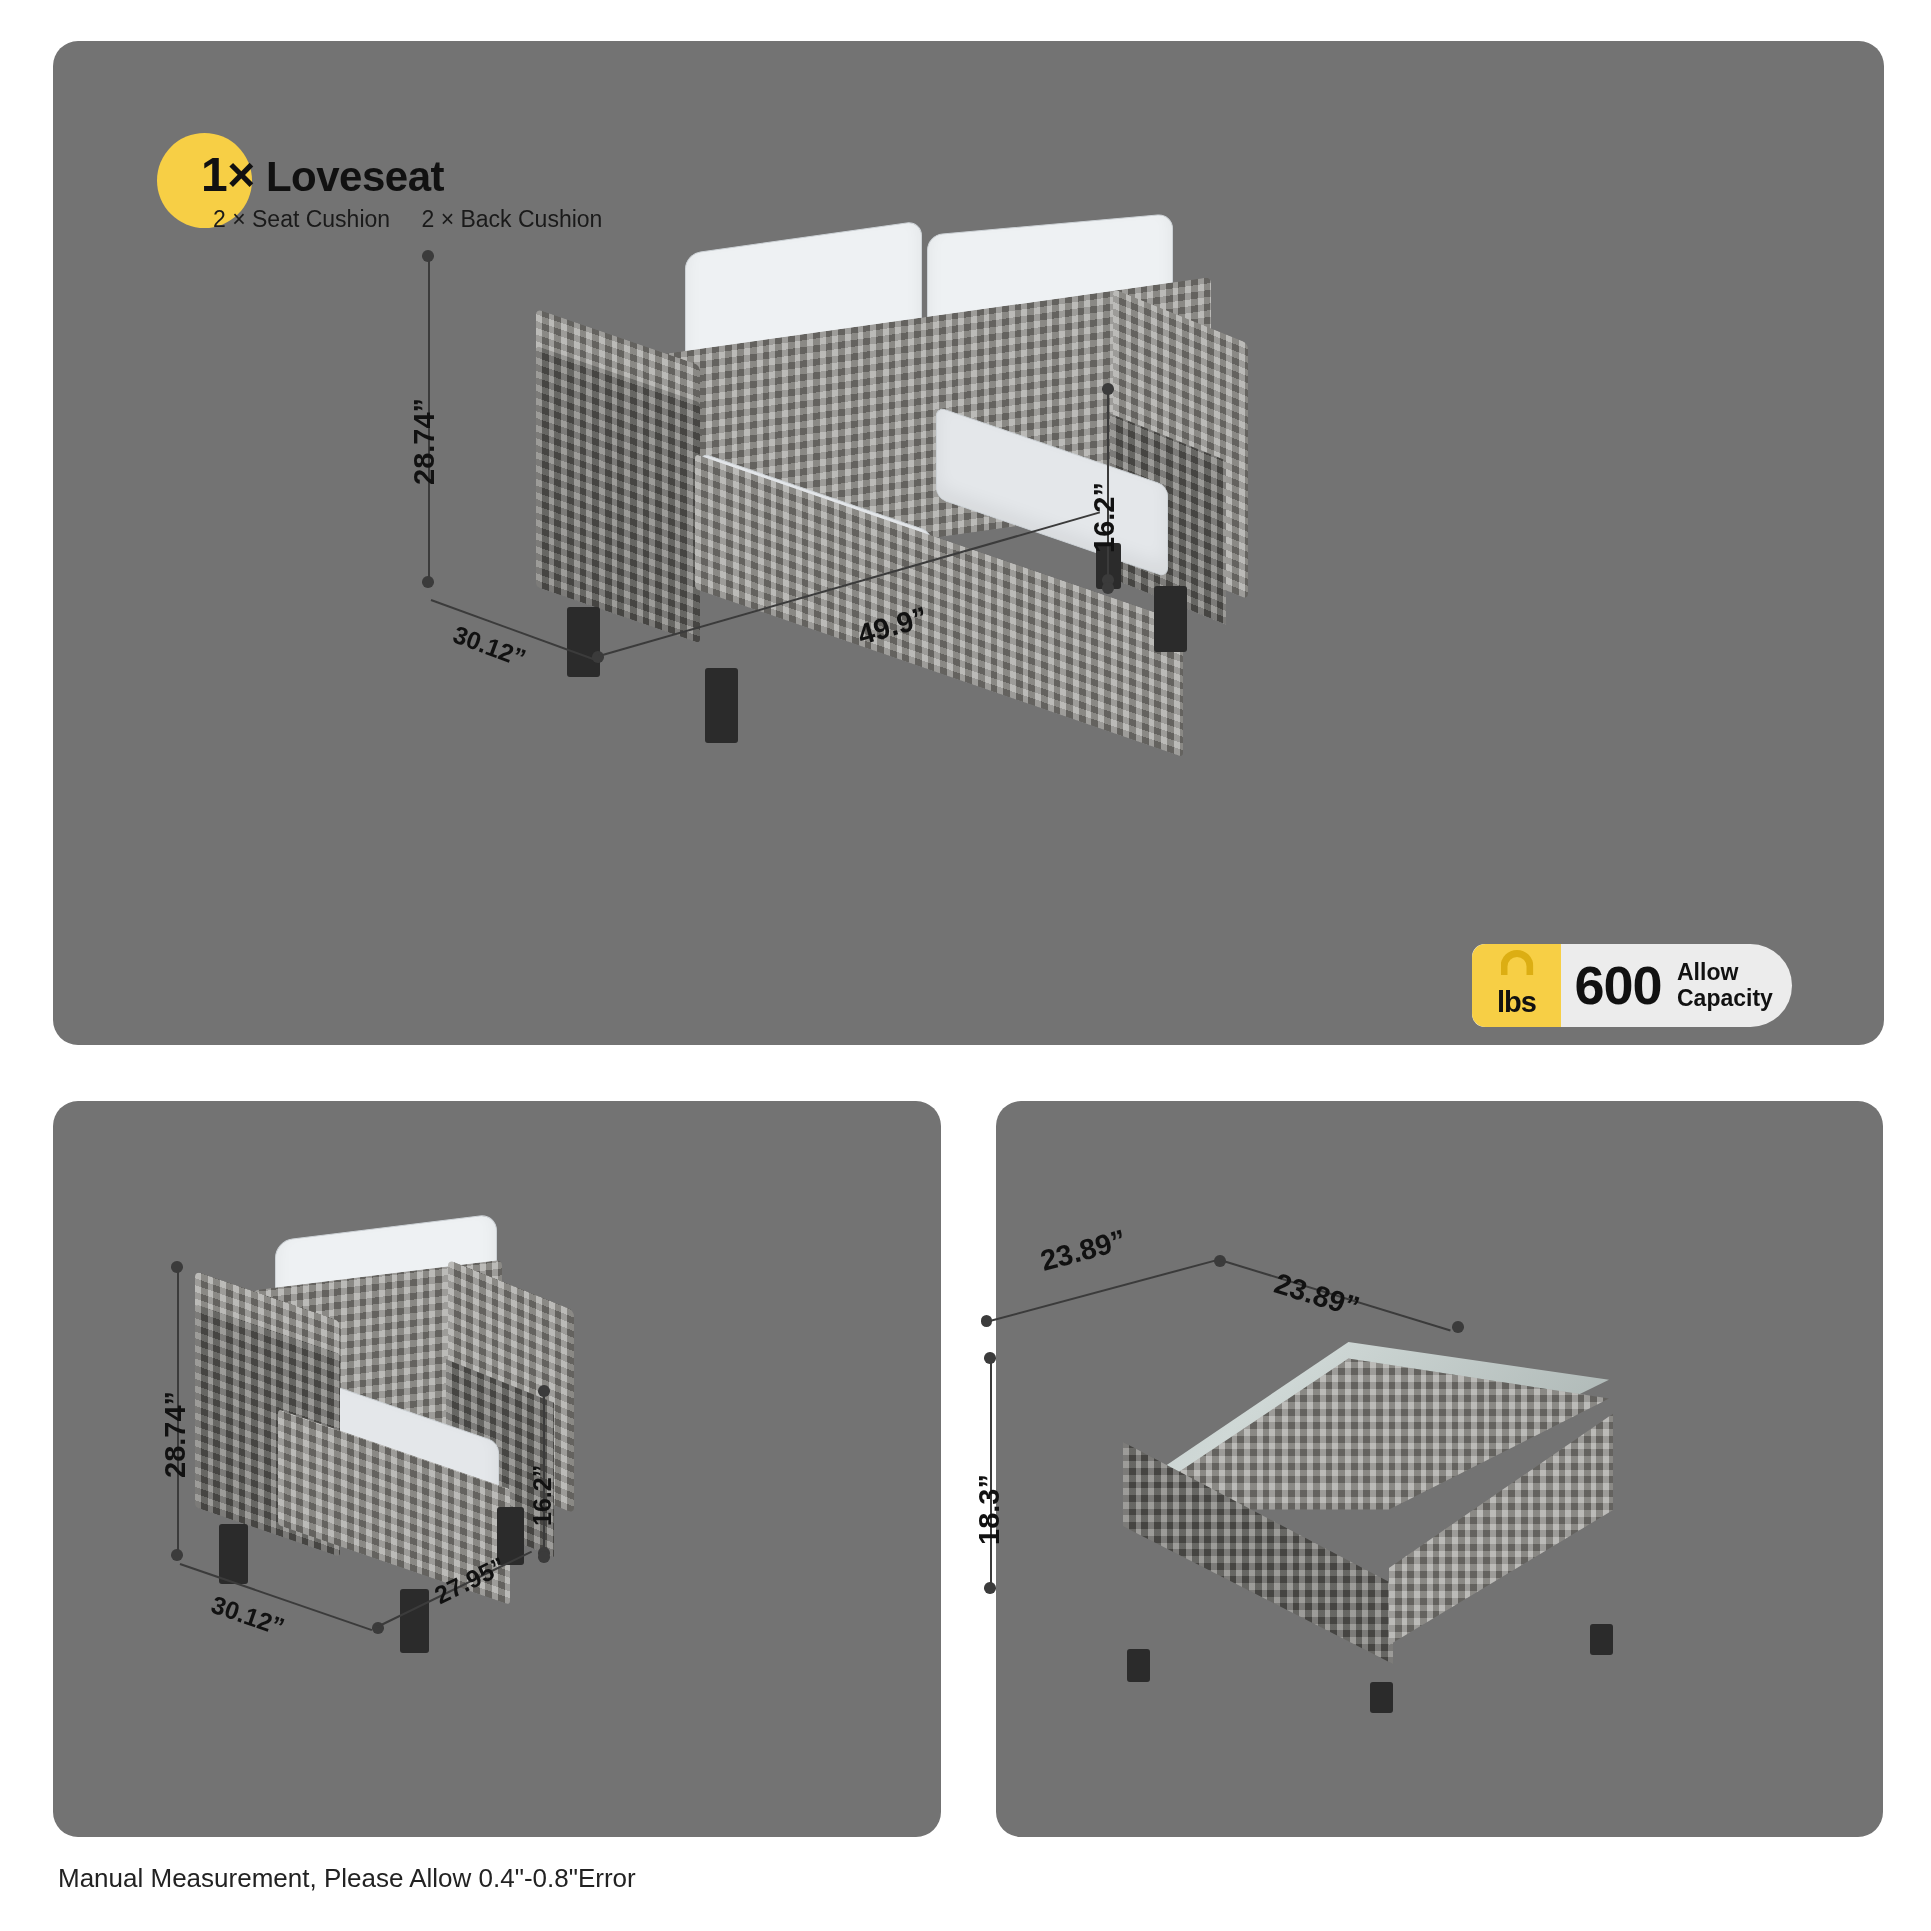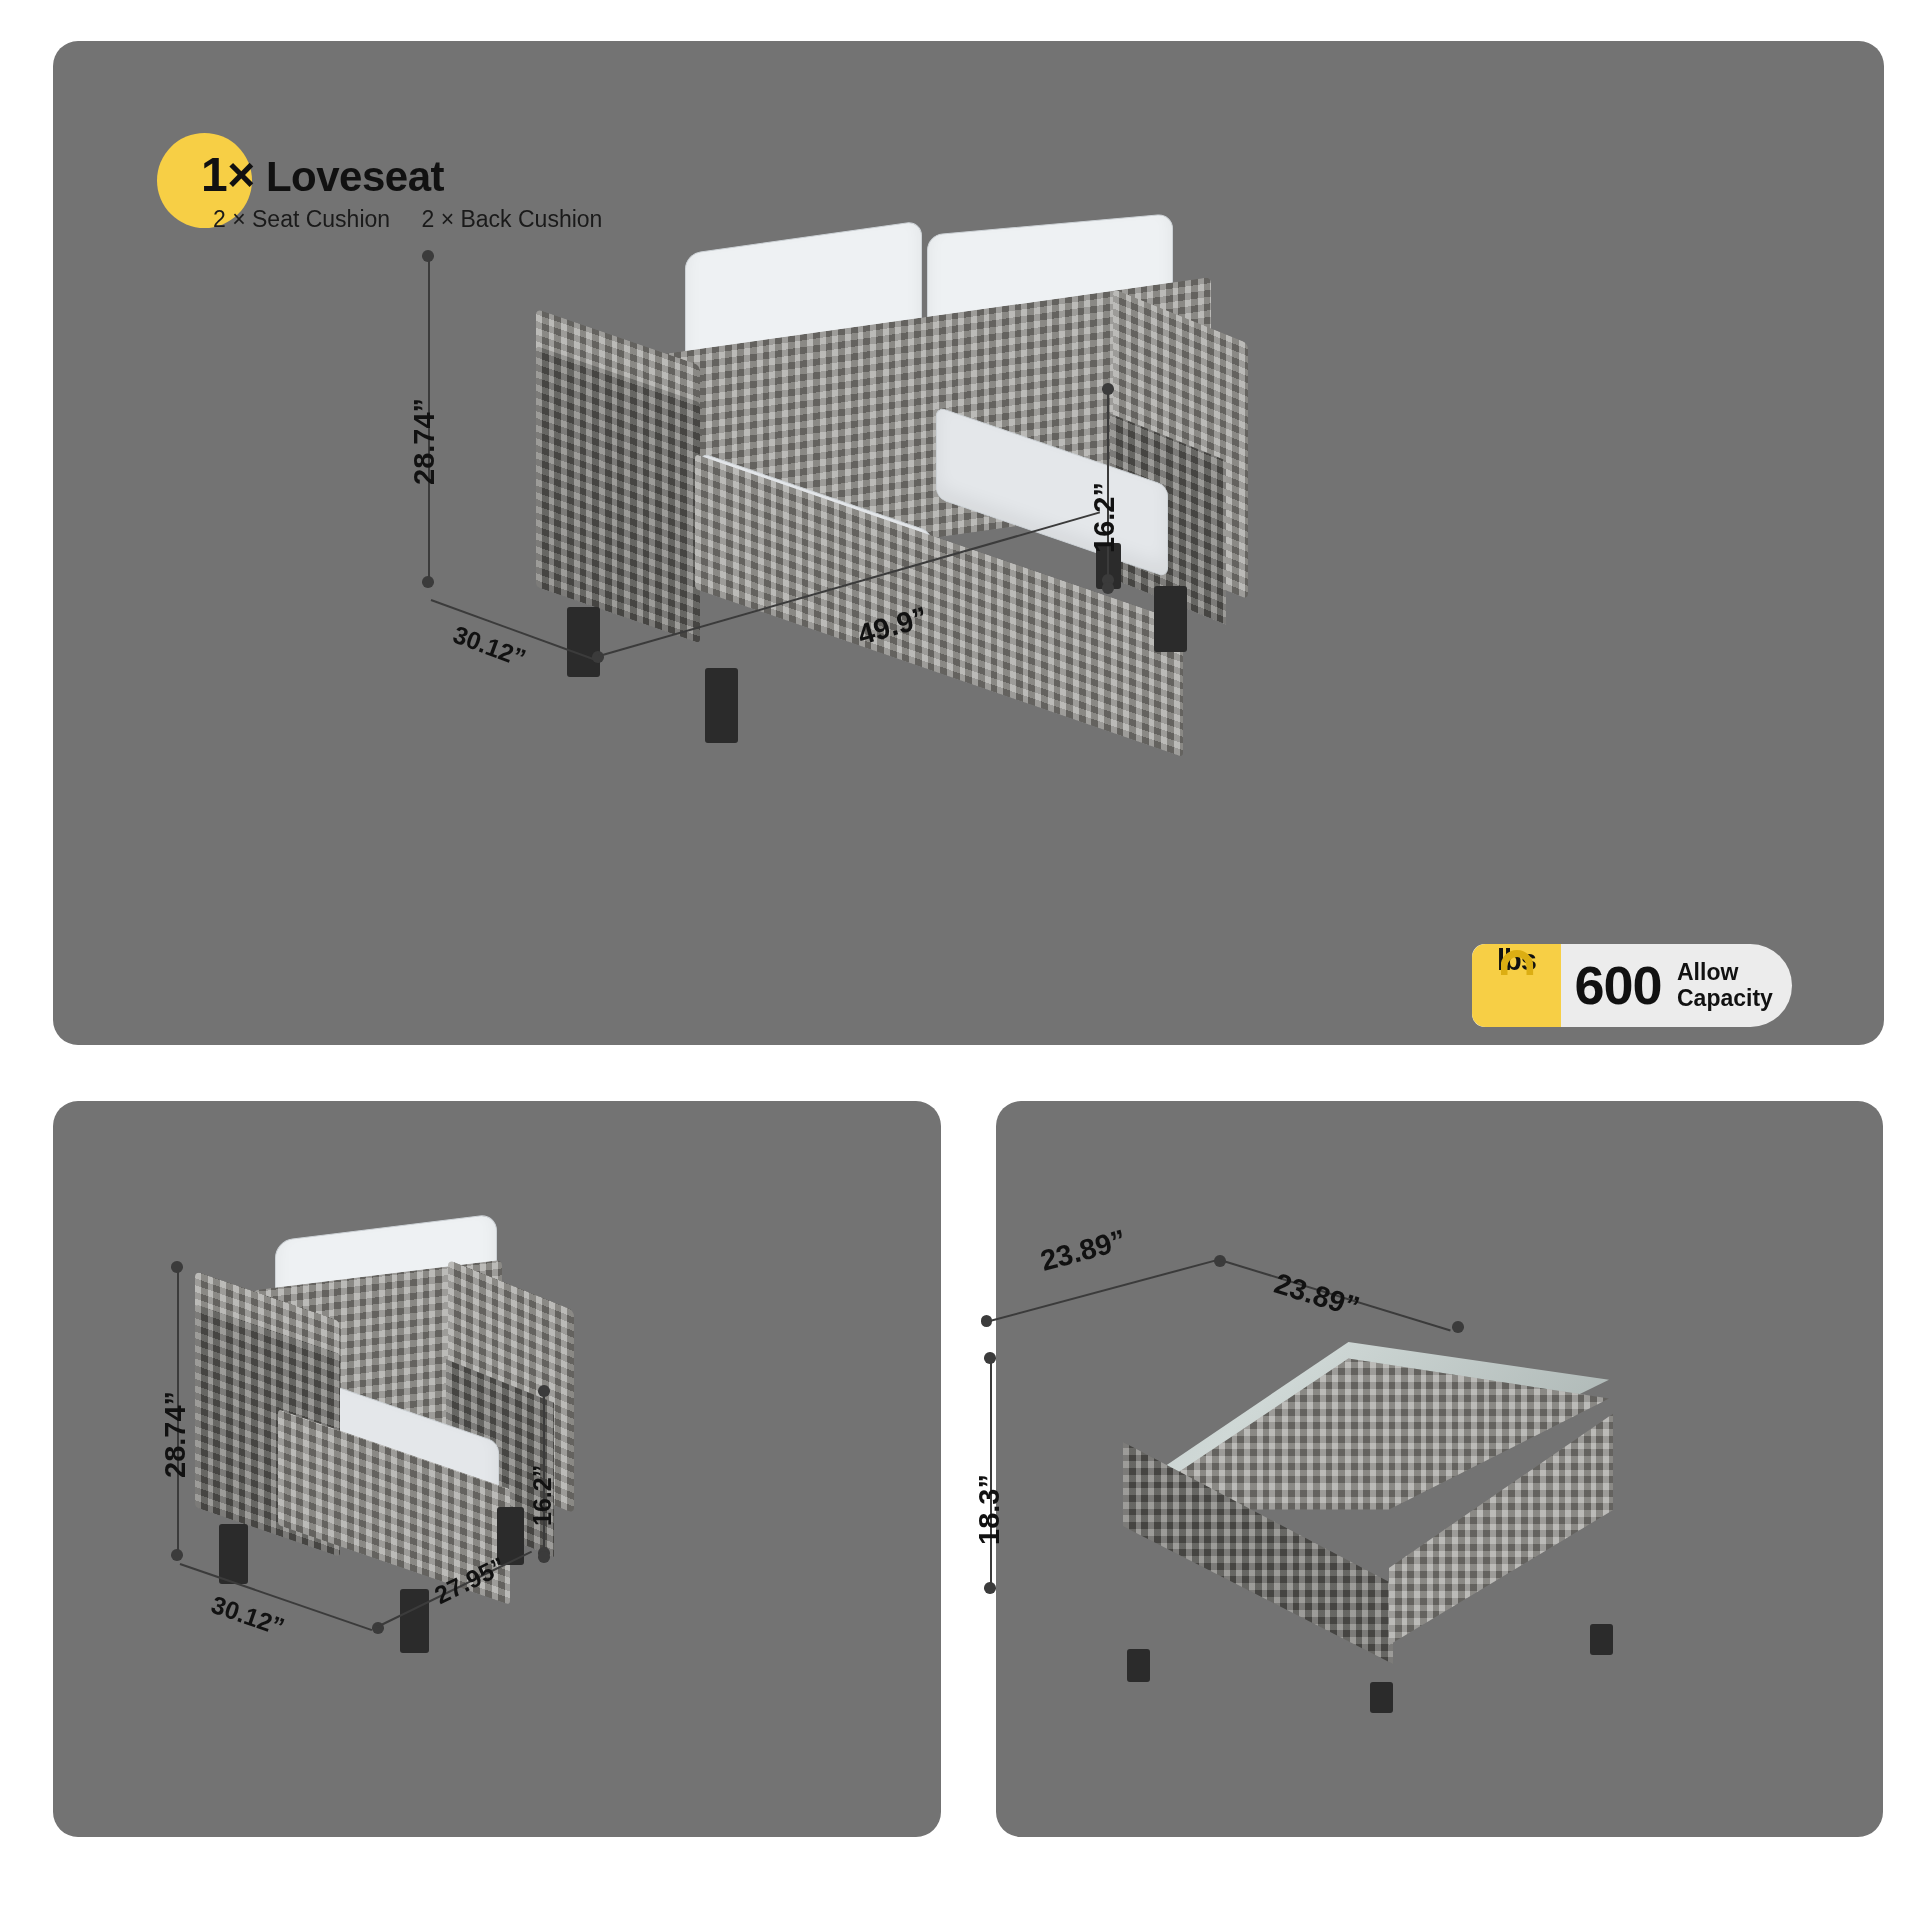--- a/index.html
+++ b/index.html
@@ -63,21 +63,21 @@
     border-radius:13.5px 44px 44px 13.5px;
     display:flex;
     align-items:center;
     padding-right:19.3px;
   }
   .weight-icon {
     position:relative;
     width:89px; height:83px;
     background:#f7cf45;
     border-radius:13.5px 0 0 13.5px;
-    display:flex; align-items:flex-start; justify-content:center;
+    display:flex; align-items:flex-end; justify-content:center;
   }
   .weight-icon .handle {
     position:absolute;
     top:5.8px; left:50%;
     transform:translateX(-50%);
     width:33px; height:25px;
     border:7.7px solid #dcae13;
     border-bottom:none;
     border-radius:17.4px 17.4px 0 0;
   }
@@ -310,14 +310,15 @@
     <div class="dim-line dim-h" style="left:224px; top:158px; width:241px; transform:rotate(17deg); transform-origin:left center;"></div>
     <div class="dot" style="left:456px; top:220px;"></div>
     <div class="dim-label" style="left:284px; top:166px; transform:rotate(17deg); transform-origin:left top;">23.89”</div>
 
     <div class="dim-line dim-v" style="left:-5.8px; top:257px; height:232px;"></div>
     <div class="dot" style="left:-11.6px; top:251px;"></div>
     <div class="dot" style="left:-11.6px; top:481px;"></div>
     <div class="dim-label rot-90" style="left:-23px; top:444px;">18.3”</div>
   </div>
 
+  <div id="footnote">Manual Measurement, Please Allow 0.4"-0.8"Error</div>
 </div>
 
 
 </body></html>

